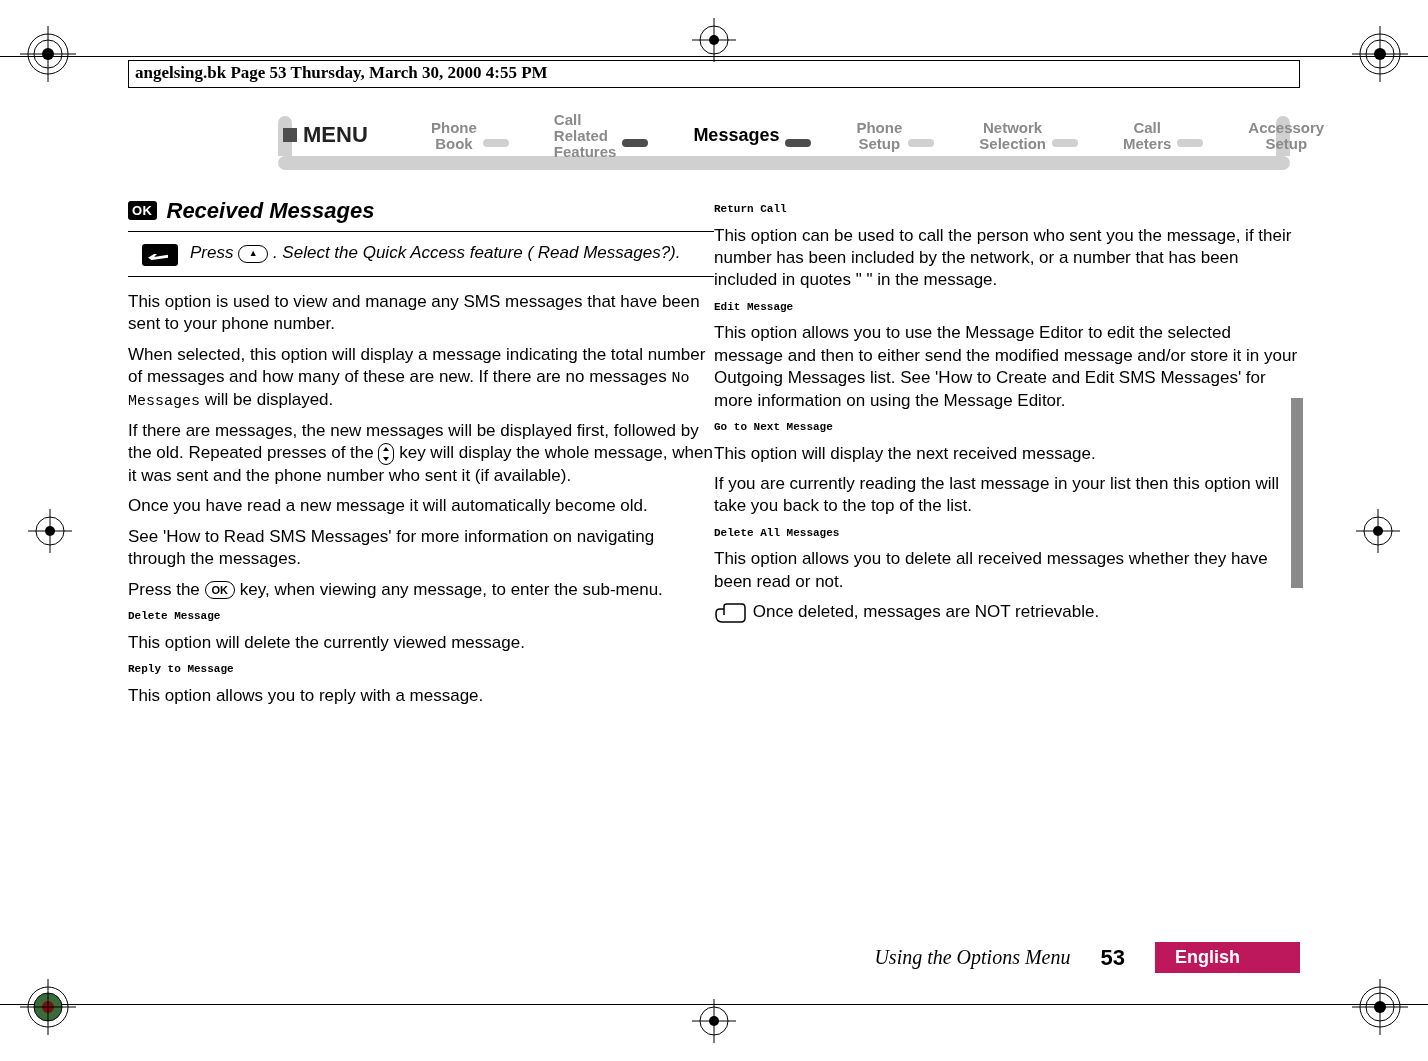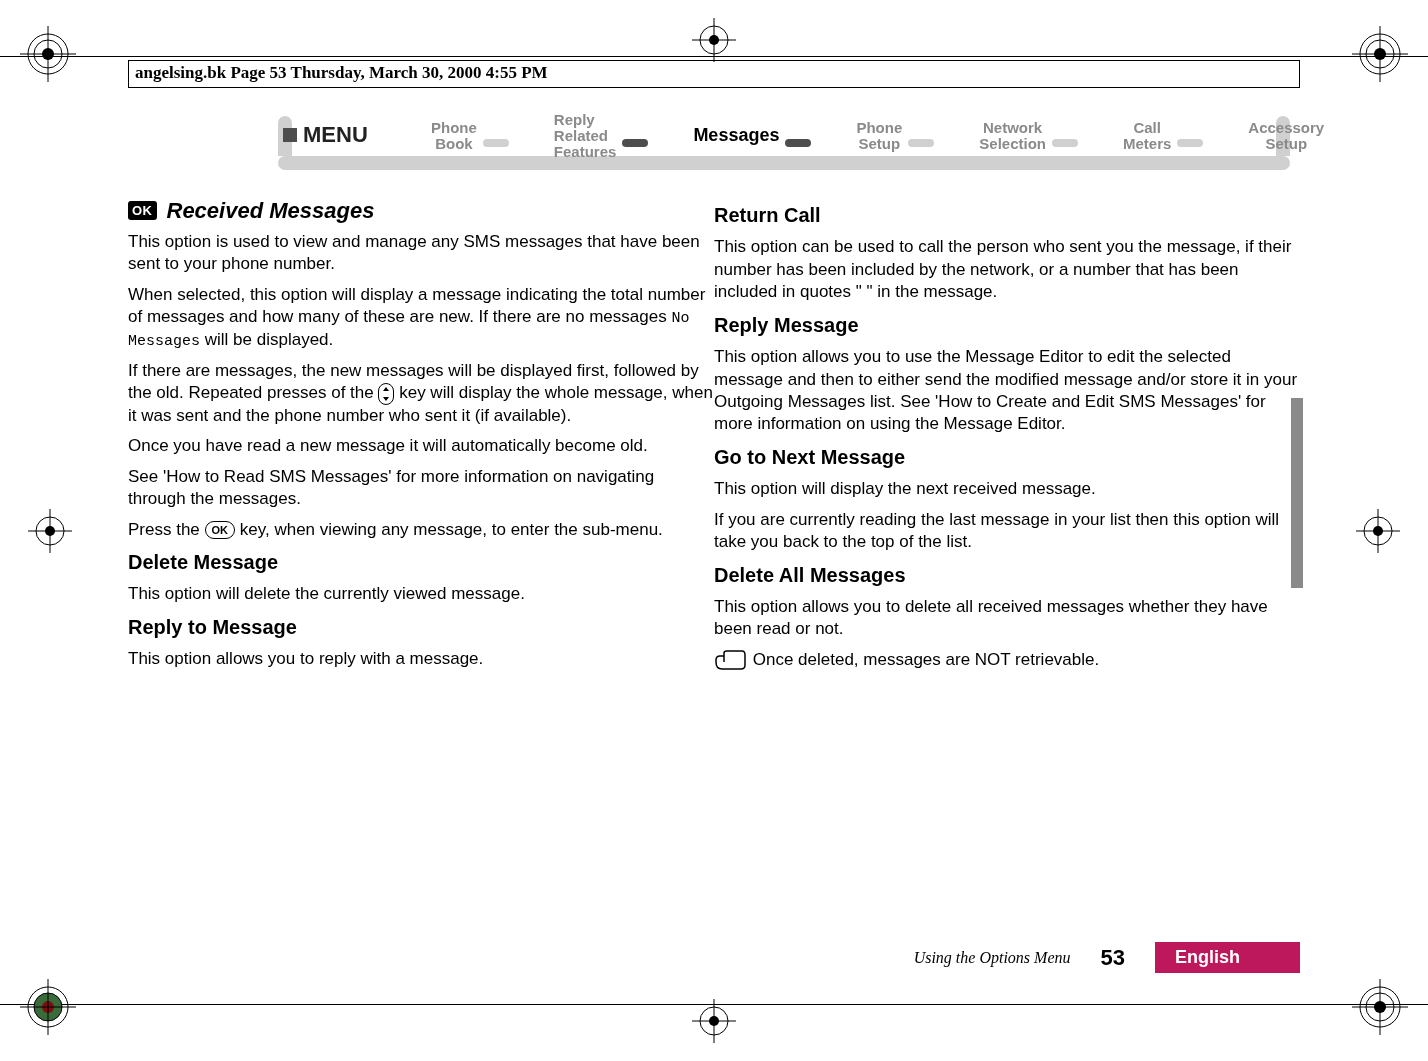--- a/index.html
+++ b/index.html
@@ -69,21 +69,21 @@
   }
   .quick-box .qa-icon::after {
     content: ""; position: absolute; left: 6px; top: 10px; width: 20px; height: 6px;
     background: #fff; clip-path: polygon(0 60%, 30% 0, 45% 0, 30% 50%, 100% 10%, 100% 60%, 20% 100%, 18% 100%);
   }
   .quick-box .qa-text { flex: 1; }
 
   .para { text-align: left; }
   .para .monos { font-family: "Courier New", monospace; font-size: 15px; }
 
-  .subhead { font-weight: bold; font-family: Liberation Sans, sans-serif; font-size: 20px; margin-top: 6px; }
+  .subhead { font-weight: bold; font-family: Liberation Mono, monospace; font-size: 11px; margin-top: 6px; }
   .indent { padding-left: 0px; }
 
   .key-oval {
     display: inline-flex; align-items: center; justify-content: center;
     border: 1.5px solid #000; border-radius: 10px; min-width: 30px; height: 18px; padding: 0 6px;
     font-family: Arial, sans-serif; font-size: 11px; font-weight: bold; vertical-align: middle;
   }
   .key-oval.up::before { content: "▲"; font-size: 9px; }
   .key-scroll {
     display: inline-block; width: 16px; height: 22px; border: 1.5px solid #000; border-radius: 9px; vertical-align: middle; position: relative;
@@ -91,21 +91,21 @@
   .key-scroll::before, .key-scroll::after { content: ""; position: absolute; left: 50%; transform: translateX(-50%); width: 0; height: 0; border-left: 3px solid transparent; border-right: 3px solid transparent; }
   .key-scroll::before { top: 3px; border-bottom: 4px solid #000; }
   .key-scroll::after { bottom: 3px; border-top: 4px solid #000; }
 
   .hand-icon { display: inline-block; width: 32px; height: 20px; vertical-align: middle; margin-right: 2px; }
   .hand-icon svg { width: 100%; height: 100%; }
 
   
   .side-tab { position: absolute; right: -3px; top: 310px; width: 12px; height: 190px; background: #8a8a8a; }
   .footer { position: absolute; bottom: 0; left: 0; right: 0; display: flex; justify-content: flex-end; align-items: center; gap: 30px; font-family: "Times New Roman", serif; }
-  .footer .fname { font-style: italic; font-size: 16px; text-align: center; }
+  .footer .fname { font-style: italic; font-size: 20px; text-align: center; }
   .footer .pnum { font-weight: bold; font-size: 22px; font-family: Verdana, sans-serif; }
   .footer .lang-box { background: #be185d; color: #fff; font-family: Verdana, sans-serif; font-weight: bold; font-size: 18px; padding: 5px 60px 5px 20px; }
 </style>
 </head>
 <body>
 
 <div class="rule-top"></div>
 <div class="rule-bottom"></div>
 
 <div class="reg reg-tl">
@@ -187,21 +187,21 @@
       <span class="box"></span>
       <span>MENU</span>
     </div>
     <div class="items">
       <div class="item">
         <span>Phone</span>
         <span>Book</span>
       </div>
       <div class="connector"></div>
       <div class="item">
-        <span>Reply Related</span>
+        <span>Call Related</span>
         <span>Features</span>
       </div>
       <div class="connector active"></div>
       <div class="item active">
         <span>Messages</span>
       </div>
       <div class="connector active"></div>
       <div class="item">
         <span>Phone</span>
         <span>Setup</span>
@@ -228,20 +228,28 @@
 
   <div class="body-cols">
 
     <div class="col">
 
       <div class="section-title">
         <span class="ok-badge">OK</span>
         <span>Received Messages</span>
       </div>
 
+      <div class="quick-box">
+        <span class="qa-icon"></span>
+        <div class="qa-text">
+          <span>Press </span>
+          <span class="key-oval up"></span>
+          <span>. Select the Quick Access feature ( Read Messages?).</span>
+        </div>
+      </div>
 
       <p class="para">This option is used to view and manage any SMS messages that have been sent to your phone number.</p>
 
       <p class="para">
         <span>When selected, this option will display a message indicating the total number of messages and how many of these are new. If there are no messages </span>
         <span class="monos">No Messages</span>
         <span> will be displayed.</span>
       </p>
 
       <p class="para">
@@ -264,21 +272,21 @@
 
       <div class="subhead">Reply to Message</div>
       <p class="para indent">This option allows you to reply with a message.</p>
     </div>
 
     <div class="col">
 
       <div class="subhead">Return Call</div>
       <p class="para indent">This option can be used to call the person who sent you the message, if their number has been included by the network, or a number that has been included in quotes " " in the message.</p>
 
-      <div class="subhead">Reply Message</div>
+      <div class="subhead">Edit Message</div>
       <p class="para indent">This option allows you to use the Message Editor to edit the selected message and then to either send the modified message and/or store it in your Outgoing Messages list. See 'How to Create and Edit SMS Messages' for more information on using the Message Editor.</p>
 
       <div class="subhead">Go to Next Message</div>
       <p class="para indent">This option will display the next received message.</p>
       <p class="para indent">If you are currently reading the last message in your list then this option will take you back to the top of the list.</p>
 
       <div class="subhead">Delete All Messages</div>
       <p class="para indent">This option allows you to delete all received messages whether they have been read or not.</p>
 
       <p class="para indent">

